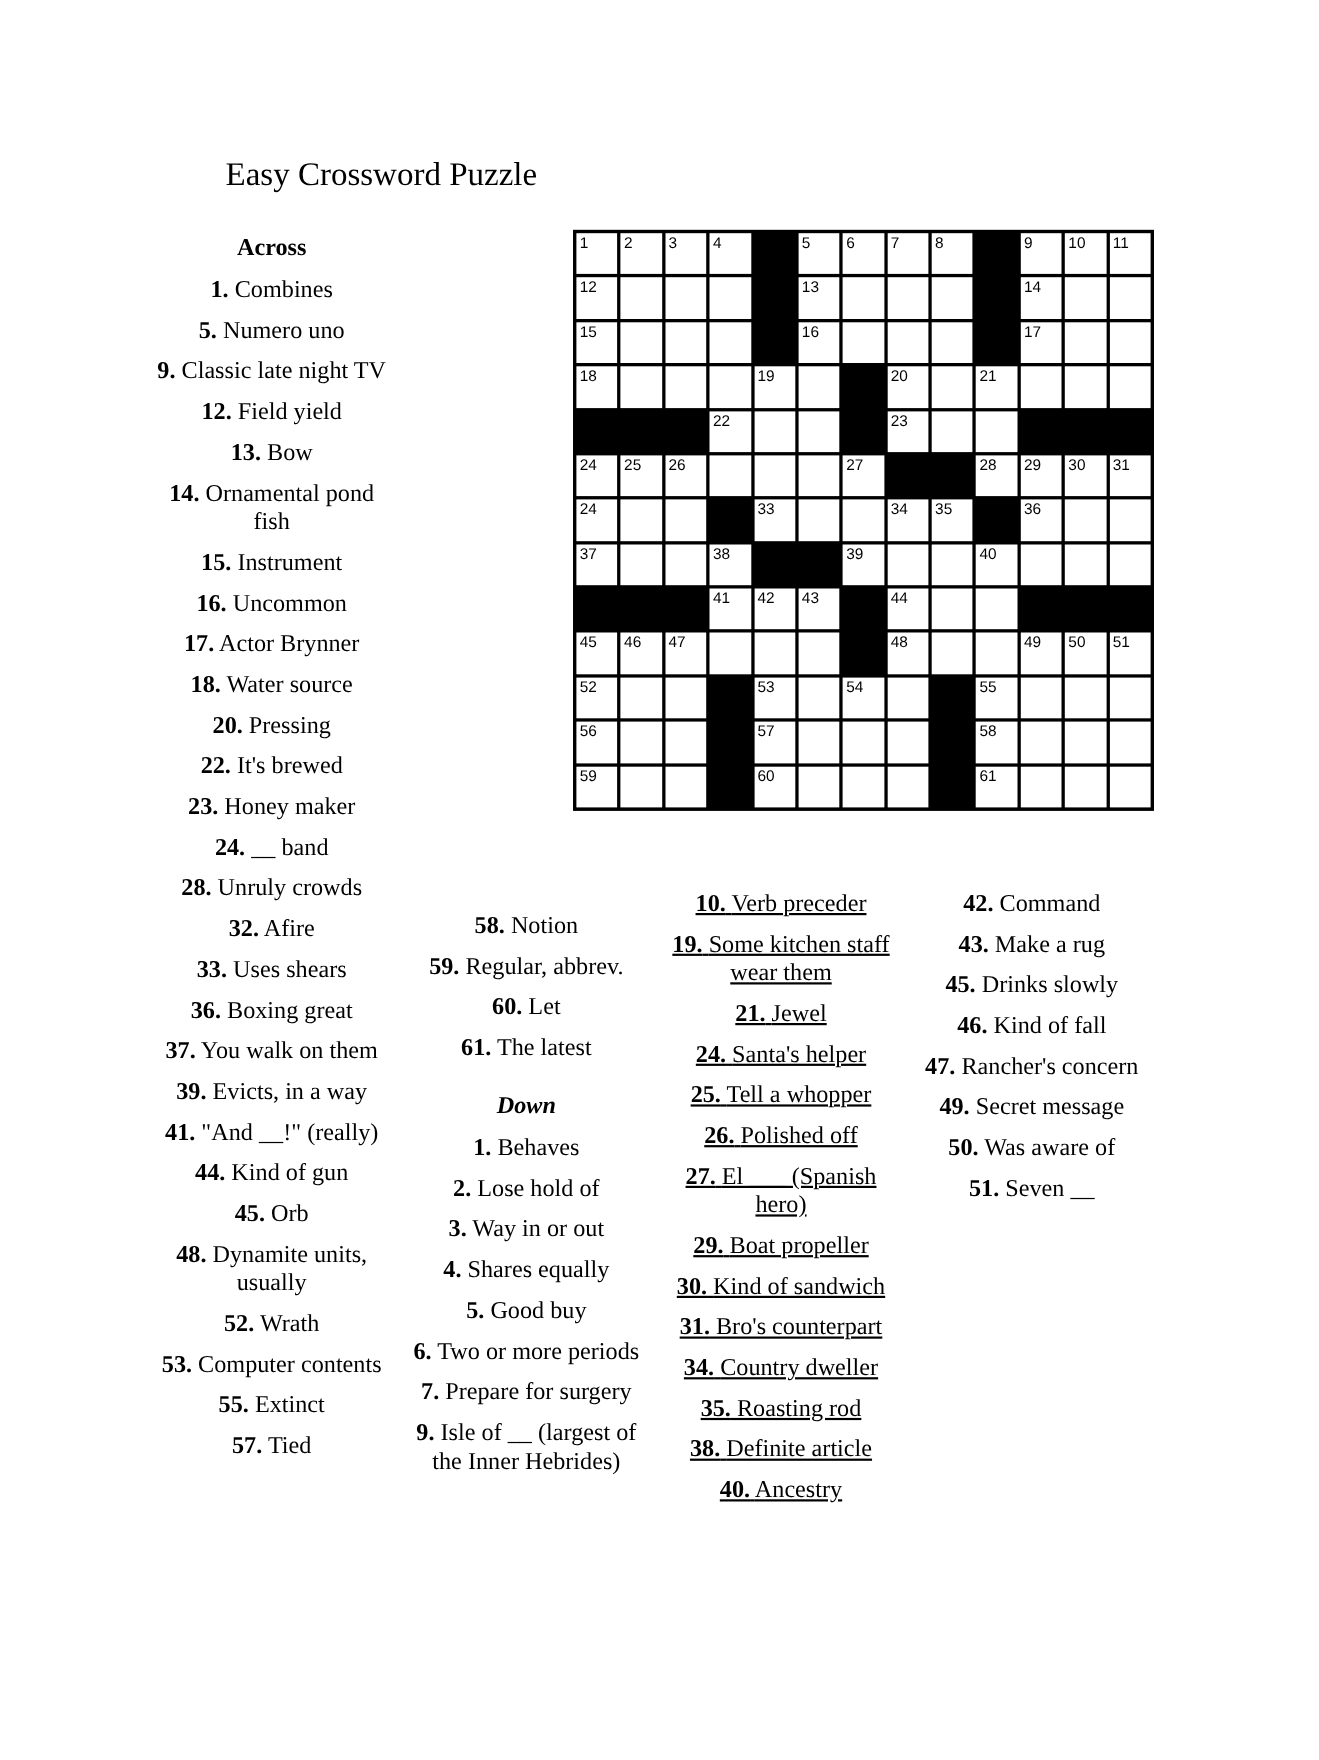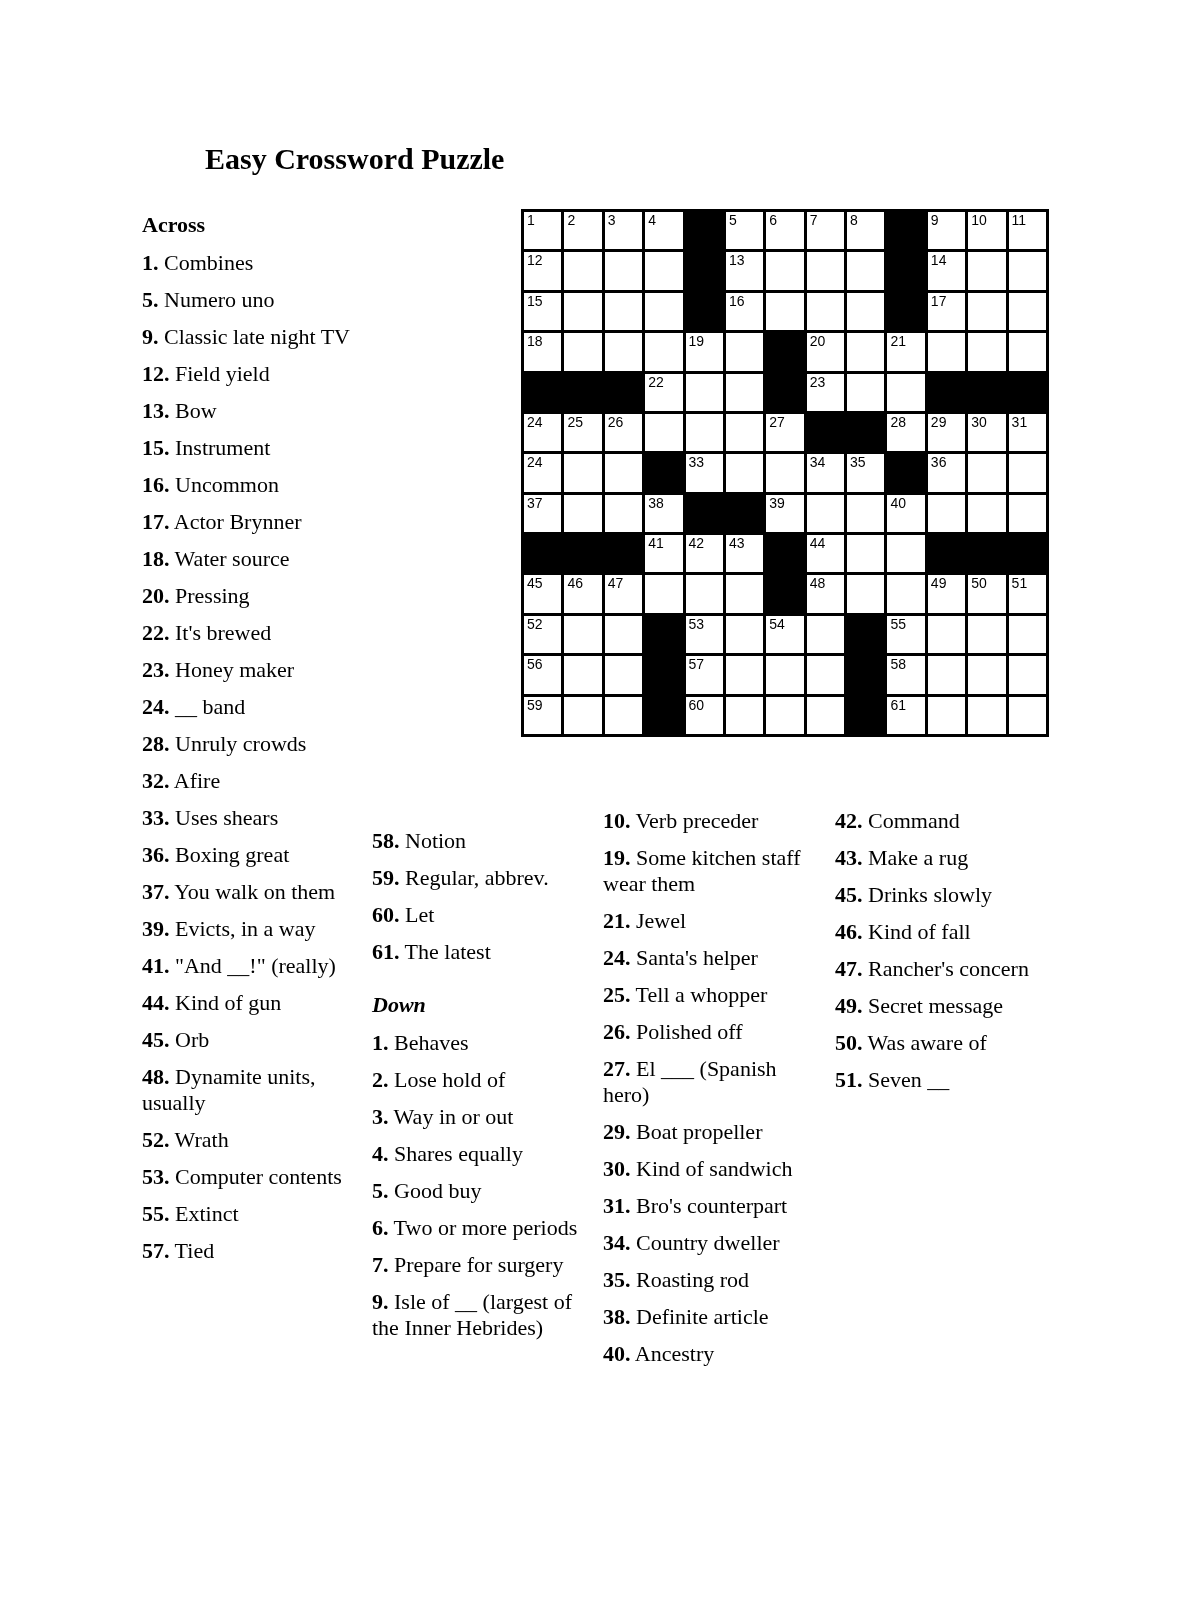--- a/index.html
+++ b/index.html
@@ -1,32 +1,32 @@
 <!DOCTYPE html>
 <html><head>
 <meta charset="utf-8">
 <style>
   html,body{margin:0;padding:0;background:#fff;}
   .page{position:relative;width:1199px;height:1600px;background:#ffffff;color:#000;
         font-family:"Liberation Serif",serif;overflow:hidden;}
-  .title{position:absolute;left:205px;top:142px;margin:0;font-size:30px;font-weight:bold;
+  .title{position:absolute;left:205px;top:142px;margin:0;font-size:30px;font-weight:normal;
          font-family:"Liberation Serif",serif;}
   
   .grid{position:absolute;left:521px;top:209px;width:522px;height:522px;
         border:3px solid #000;background:#000;display:grid;
         grid-template-columns:repeat(13,1fr);grid-template-rows:repeat(13,1fr);gap:3px;}
   .cell{background:#fff;position:relative;}
   .cell.black{background:#000;}
   .cellnum{position:absolute;top:0;left:3px;font-family:"Liberation Sans",sans-serif;
            font-size:14px;line-height:17px;color:#000;}
   
-  .col{position:absolute;font-size:22px;line-height:26px;}
+  .col{position:absolute;font-size:22px;line-height:26px;text-align:center;}
   #col1{left:142px;top:212px;width:210px;}
   #col2{left:372px;top:808px;width:213px;margin-top:20px;}
-  #col3{left:603px;top:808px;width:214px;}
+  #col3{left:603px;top:808px;width:214px;text-decoration:underline;}
   #col4{left:835px;top:808px;width:206px;}
   .clue{margin:0 0 11px 0;}
   .clue b{font-weight:bold;}
   .heading{font-size:22px;font-weight:bold;margin:0 0 12px 0;line-height:26px;}
   .down-heading{margin-top:27px;font-style:italic;}
 </style>
 </head>
 <body>
 
 <div class="page">
@@ -328,20 +328,21 @@
     </div>
 
   <div class="col" id="col1">
     <h2 class="heading">Across</h2>
     <div>
         <p class="clue"><b>1.</b> <span>Combines</span></p>
         <p class="clue"><b>5.</b> <span>Numero uno</span></p>
         <p class="clue"><b>9.</b> <span>Classic late night TV</span></p>
         <p class="clue"><b>12.</b> <span>Field yield</span></p>
         <p class="clue"><b>13.</b> <span>Bow</span></p>
+        <p class="clue"><b>14.</b> <span>Ornamental pond fish</span></p>
         <p class="clue"><b>15.</b> <span>Instrument</span></p>
         <p class="clue"><b>16.</b> <span>Uncommon</span></p>
         <p class="clue"><b>17.</b> <span>Actor Brynner</span></p>
         <p class="clue"><b>18.</b> <span>Water source</span></p>
         <p class="clue"><b>20.</b> <span>Pressing</span></p>
         <p class="clue"><b>22.</b> <span>It's brewed</span></p>
         <p class="clue"><b>23.</b> <span>Honey maker</span></p>
         <p class="clue"><b>24.</b> <span>__ band</span></p>
         <p class="clue"><b>28.</b> <span>Unruly crowds</span></p>
         <p class="clue"><b>32.</b> <span>Afire</span></p>

